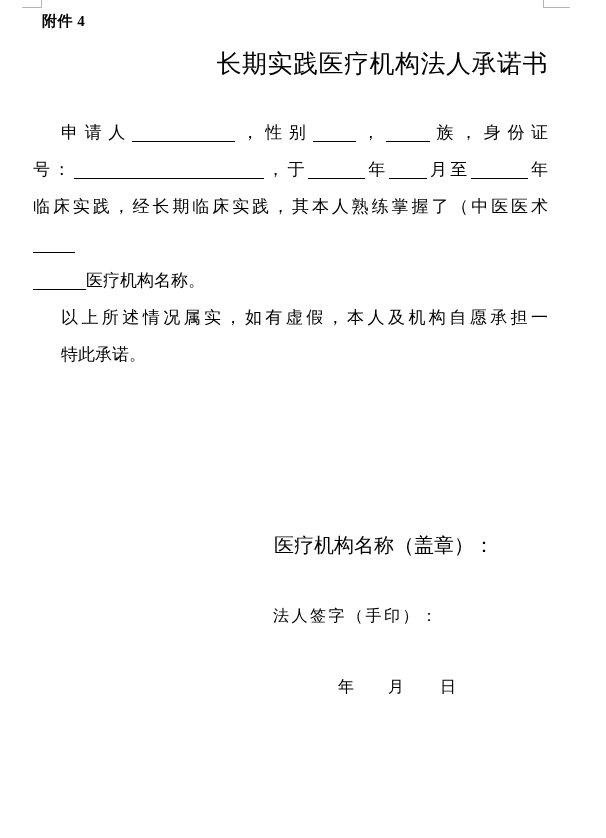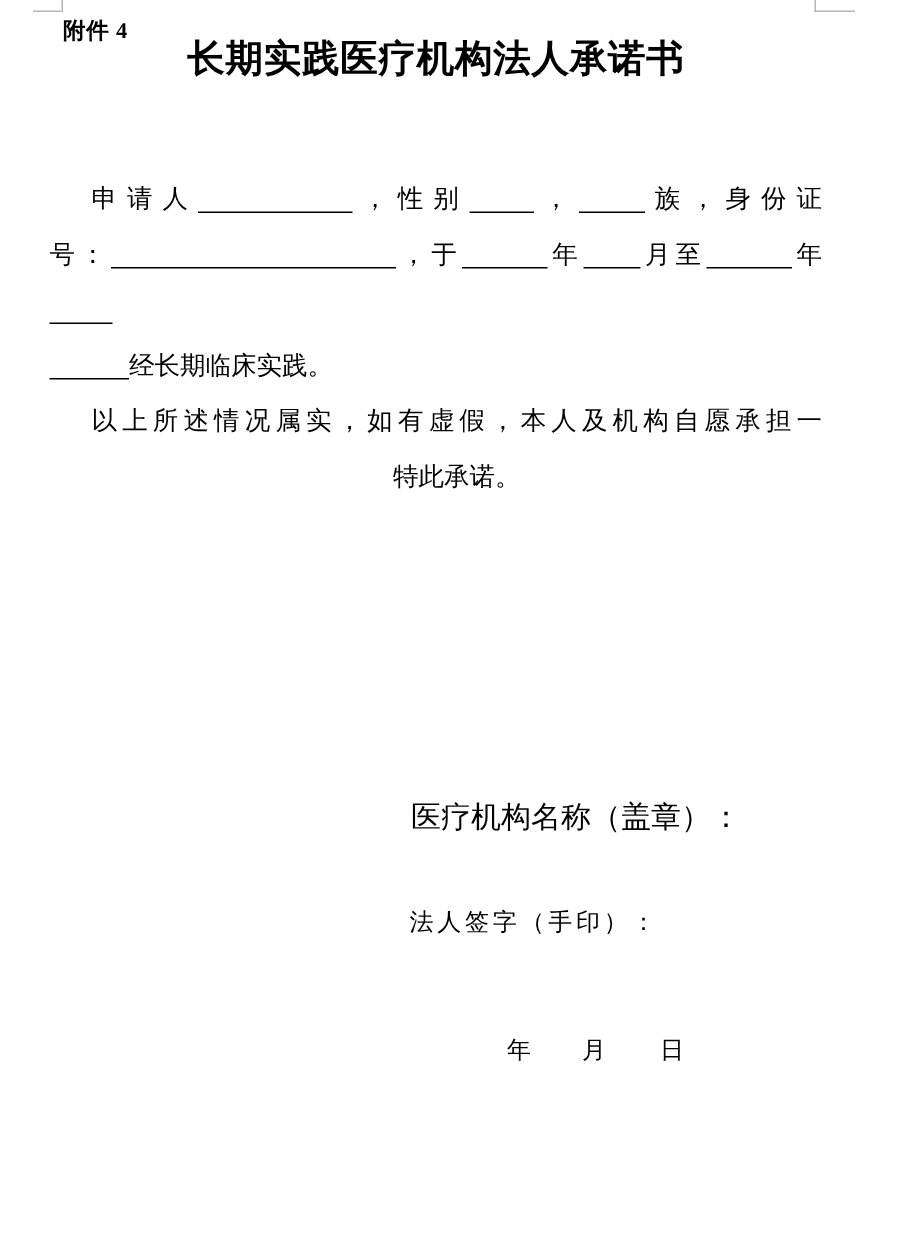--- a/index.html
+++ b/index.html
@@ -21,59 +21,59 @@
   .attachment {
     position: absolute;
     left: 42px; top: 11px;
     font-size: 15px; line-height: 20px;
     font-weight: bold;
     letter-spacing: 0.5px;
     text-align: right;
   }
   .doc-title {
     position: absolute;
-    left: 33px; top: 24px; width: 515px;
-    text-align: center;
+    left: 33px; top: 48px; width: 515px;
+    text-align: right;
     font-size: 25px; line-height: 31px;
-    font-weight: bold;
+    font-weight: normal;
     letter-spacing: 0.5px;
   }
   .doc-body {
     position: absolute;
     left: 33px; top: 114px; width: 515px;
     font-size: 17px;
     line-height: 37px;
   }
   .line { min-height: 37px; }
   .line.j {
     text-align: justify;
     text-align-last: justify;
     text-justify: distribute;
   }
-  .line.ind { text-indent: 28px; text-align: center; }
+  .line.ind { text-indent: 28px; }
   .blank {
     display: inline-block;
     height: 16px;
     border-bottom: 1.5px solid #000000;
     vertical-align: -4px;
   }
   .sig-org {
     position: absolute;
     left: 274px; top: 534px;
     font-size: 20px; line-height: 22px;
   }
   .sig-legal {
     position: absolute;
     left: 273px; top: 605px;
     font-size: 16px; line-height: 22px;
     letter-spacing: 2.5px;
   }
   .date-line {
     position: absolute;
-    left: 338px; top: 690px;
+    left: 338px; top: 676px;
     font-size: 16px; line-height: 22px;
     white-space: nowrap;
   }
   .date-line .gap1 { margin-left: 34px; }
   .date-line .gap2 { margin-left: 36px; }
 </style>
 </head>
 <body>
 
 <div class="page">
@@ -83,22 +83,23 @@
   <div class="crop cm-tr-h"></div>
   <div class="crop cm-tr-v"></div>
 
   <div class="attachment">附件 4</div>
 
   <div class="doc-title">长期实践医疗机构法人承诺书</div>
 
   <div class="doc-body" id="doc-body">
       <div class="line j ind"><span>申请人</span><span class="blank" style="width: 103px;"></span><span>，性别</span><span class="blank" style="width: 43px;"></span><span>，</span><span class="blank" style="width: 44px;"></span><span>族，身份证</span></div>
       <div class="line j"><span>号：</span><span class="blank" style="width: 190px;"></span><span>，于</span><span class="blank" style="width: 57px;"></span><span>年</span><span class="blank" style="width: 38px;"></span><span>月至</span><span class="blank" style="width: 57px;"></span><span>年</span></div>
+      <div class="line j"><span>临床实践，经长期临床实践，其本人熟练掌握了（中医医术</span></div>
       <div class="line j"><span class="blank" style="width: 42px;"></span></div>
-      <div class="line"><span class="blank" style="width: 53px;"></span><span>经长期临床实践。</span></div>
+      <div class="line"><span class="blank" style="width: 53px;"></span><span>医疗机构名称。</span></div>
       <div class="line j ind"><span>以上所述情况属实，如有虚假，本人及机构自愿承担一</span></div>
       <div class="line ind"><span>特此承诺。</span></div>
     </div>
 
   <div class="sig-org">医疗机构名称（盖章）：</div>
 
   <div class="sig-legal">法人签字（手印）：</div>
 
   <div class="date-line">
     <span>年</span><span class="gap1">月</span><span class="gap2">日</span>

